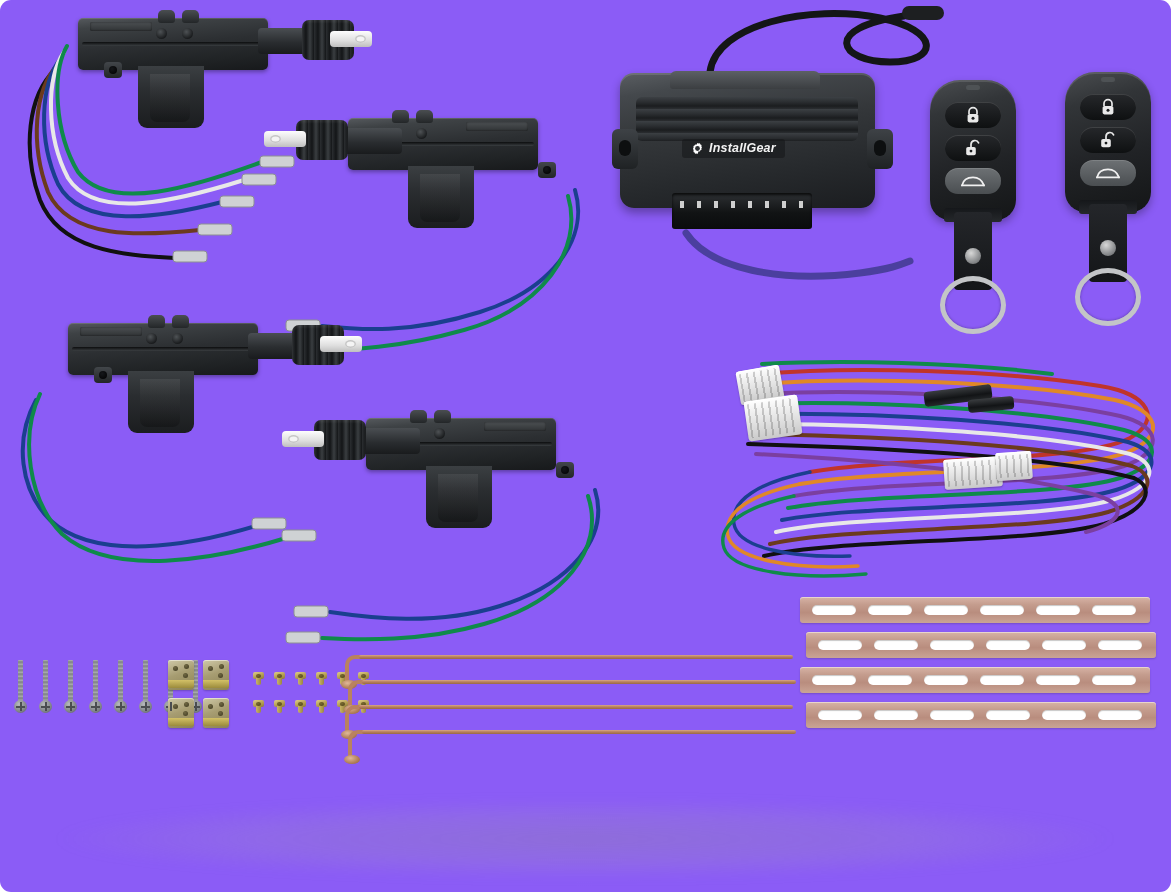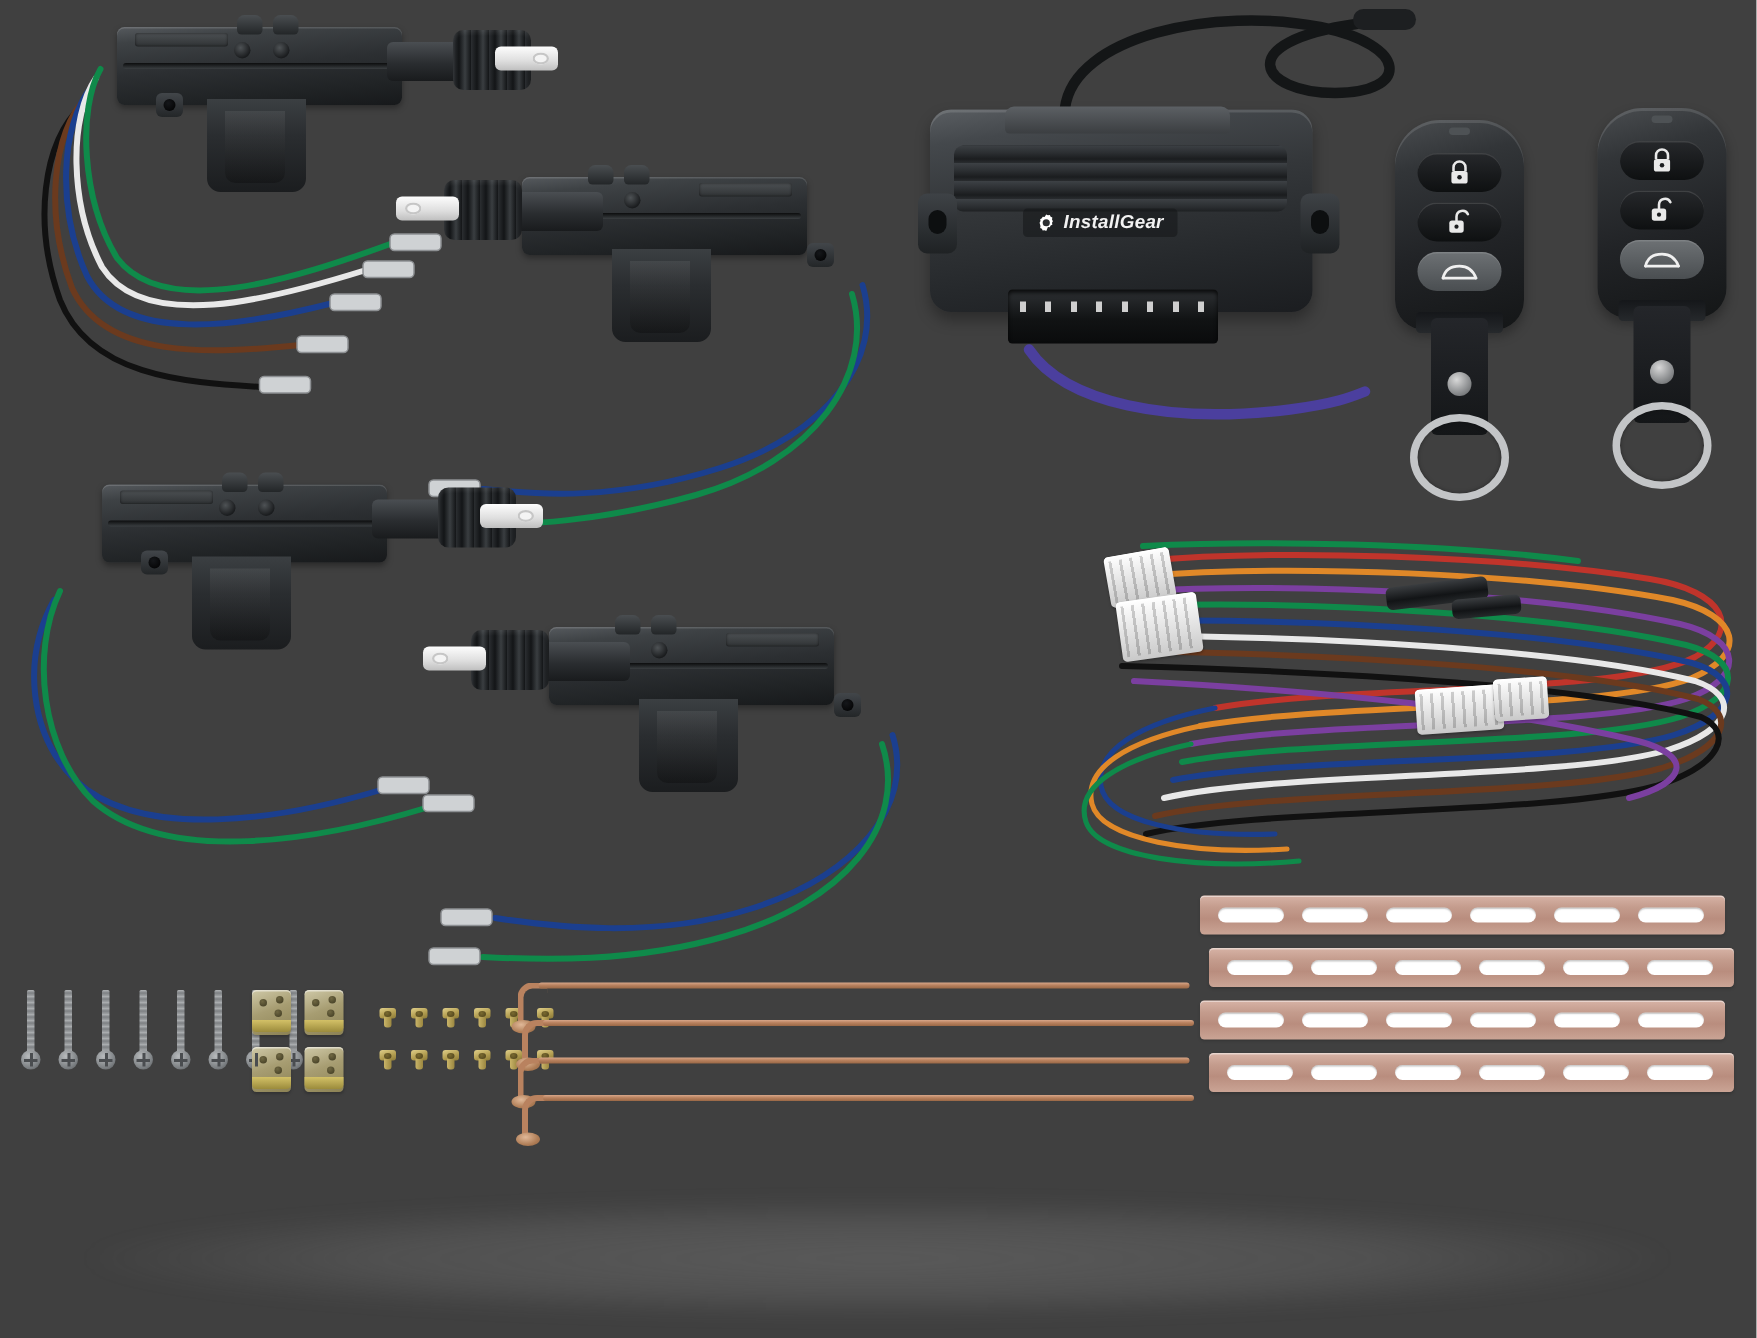--- a/index.html
+++ b/index.html
@@ -1,18 +1,18 @@
 <!DOCTYPE html>
 <html><head>
 <meta charset="utf-8">
 <style>
   html,body{margin:0;padding:0;background:#fff;}
   body{width:1171px;height:892px;position:relative;overflow:hidden;
        font-family:"Liberation Sans",sans-serif;}
-  .stage{position:absolute;inset:0;background:#404040;}
+  .stage{position:absolute;inset:0;background:#8b5cf6;border-radius:11px;}
 
   .floor-shadow{position:absolute;left:60px;top:800px;width:1050px;height:78px;
     background:radial-gradient(ellipse at 50% 50%, rgba(150,150,150,.30) 0%, rgba(170,170,170,.16) 45%, rgba(255,255,255,0) 72%);
     filter:blur(6px);}
 
   
   .act{position:absolute;width:330px;height:150px;}
   .act .body{position:absolute;left:48px;top:18px;width:190px;height:52px;border-radius:5px;
     background:linear-gradient(175deg,#565a5e 0%,#3e4245 16%,#2c2f32 48%,#202325 78%,#17191b 100%);
     box-shadow:inset 0 1px 0 rgba(255,255,255,.14), 0 2px 4px rgba(0,0,0,.35);}

